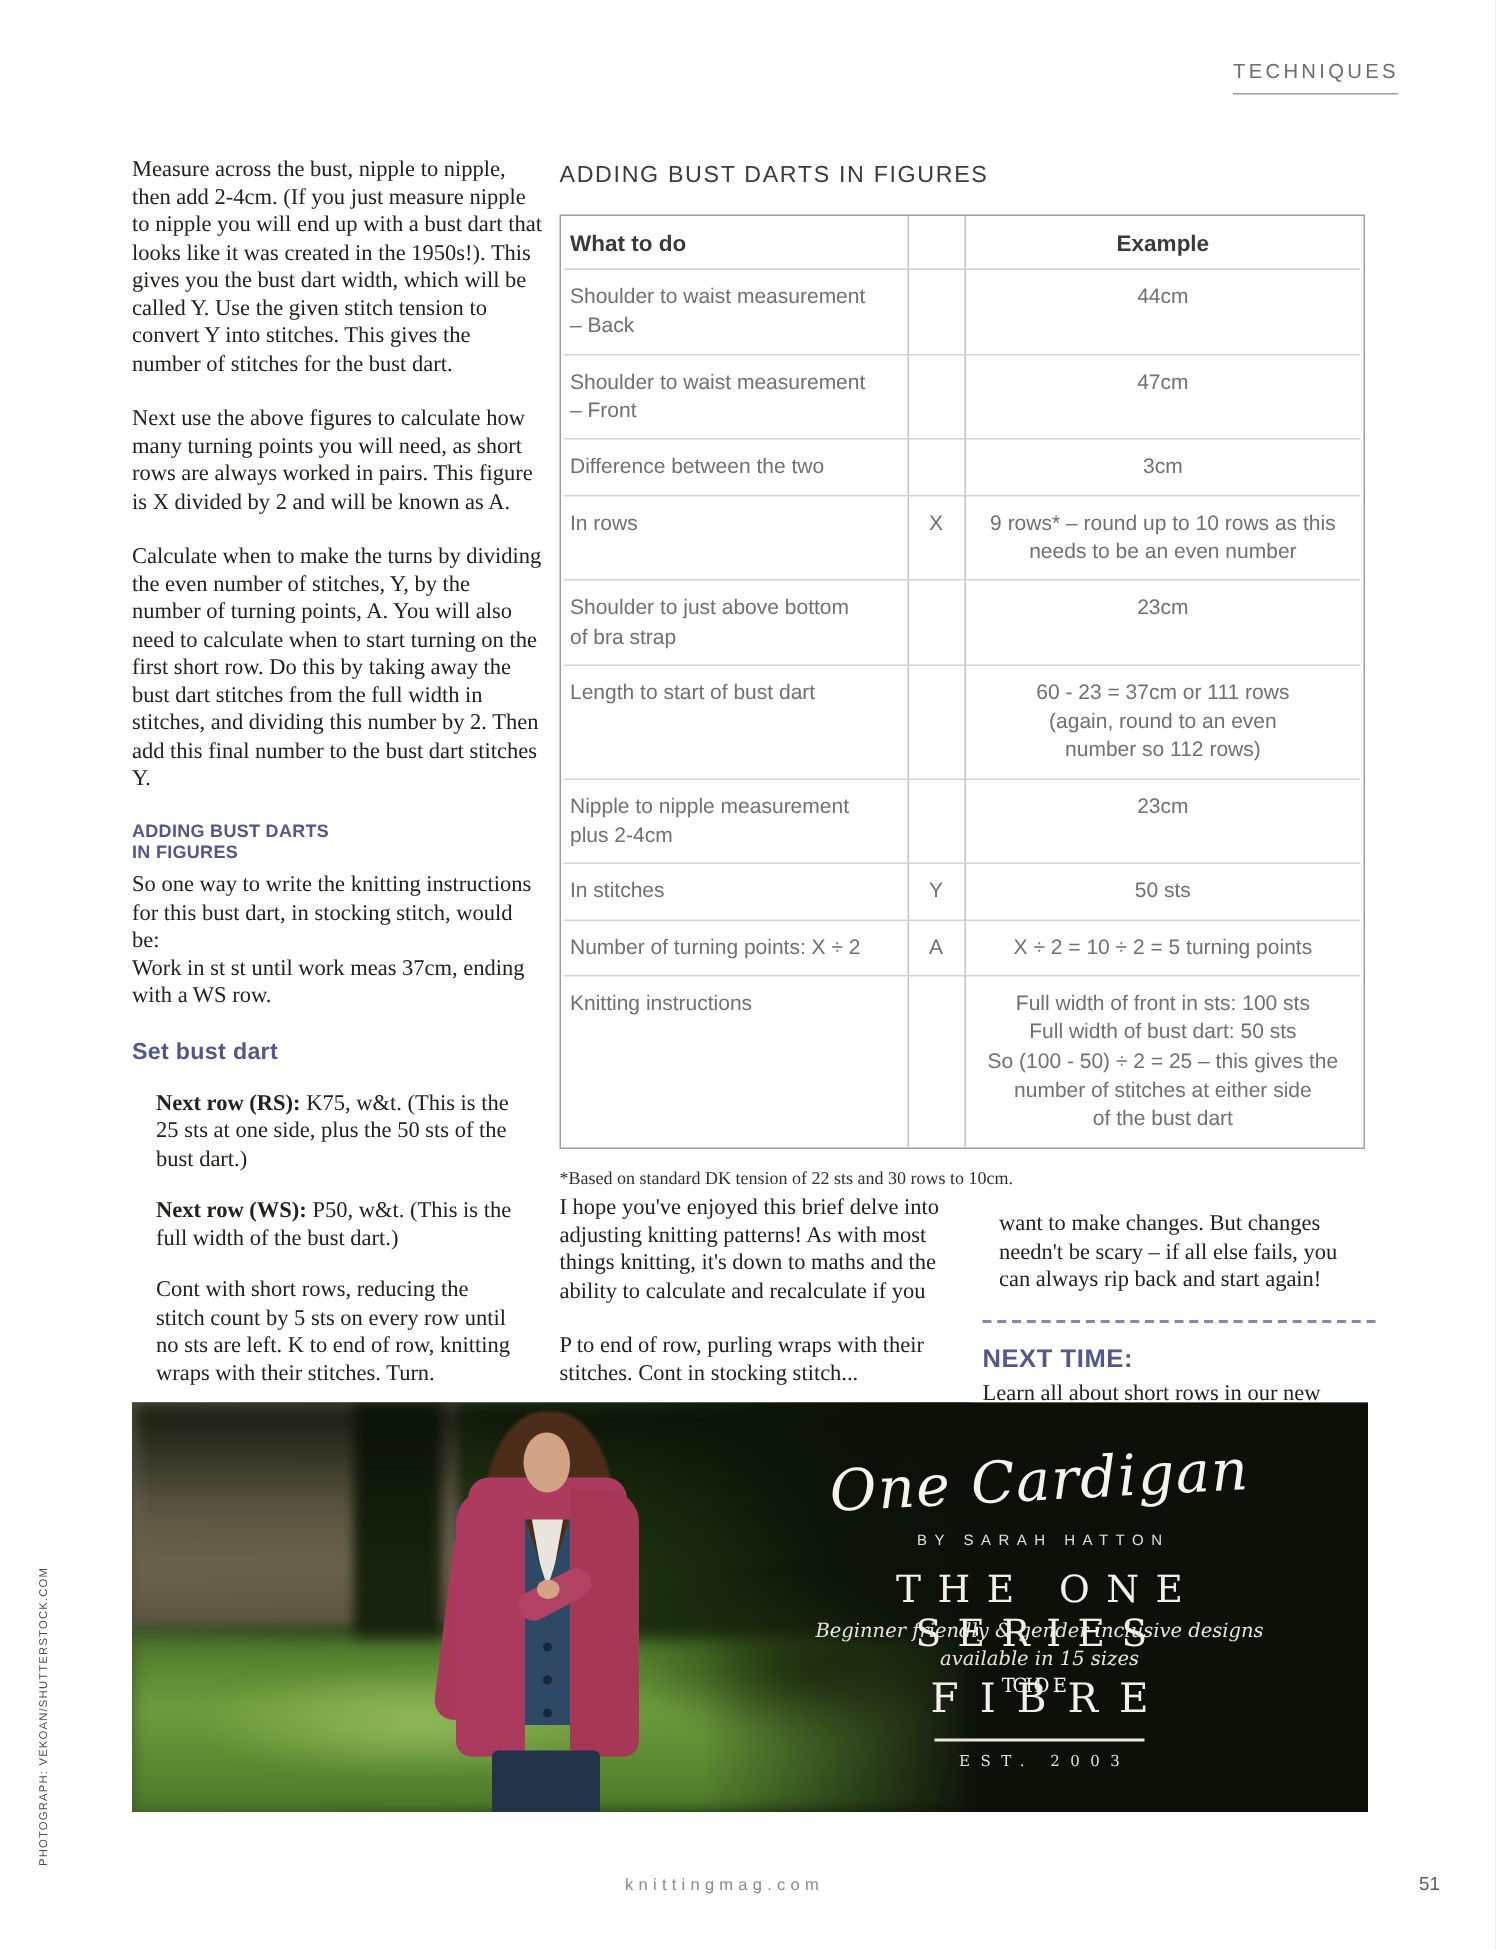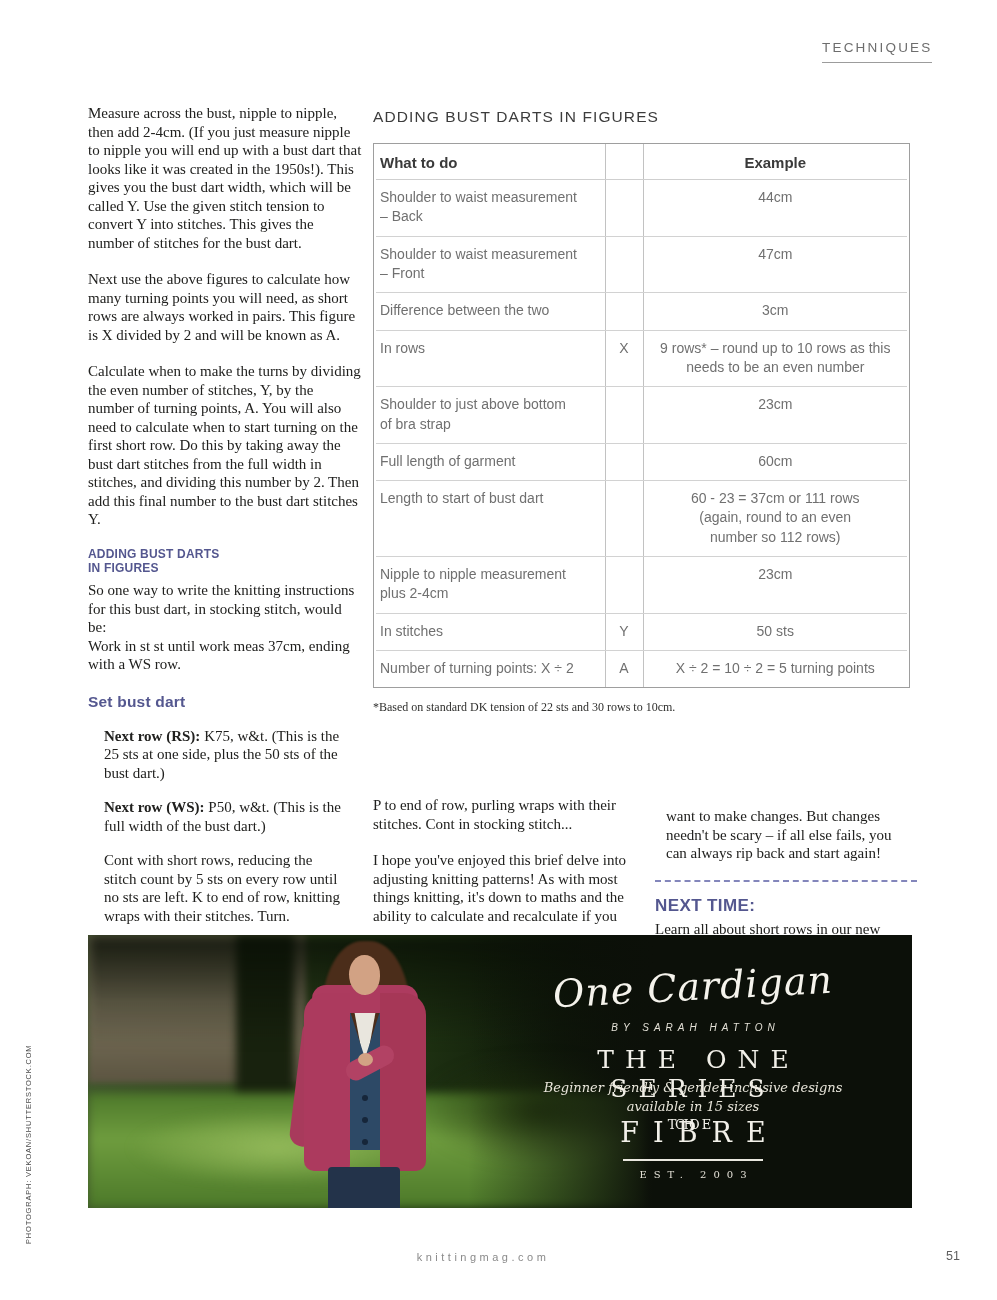--- a/index.html
+++ b/index.html
@@ -130,21 +130,21 @@
   .m-jeans { left:240px; top:232px; width:72px; height:41px; background:#23334a;
     border-radius:4px 4px 0 0; }
 
   
   .ad-text { left:455px; top:0; width:300px; height:273px; }
   .ad-text > * { position:absolute; left:0; width:100%; text-align:center;
     color:#f2f0e9; font-family:"DejaVu Serif", serif; }
   .ad-script { top:30px; font-style:italic; font-size:38px; letter-spacing:1px;
     color:#f5f3ec; transform:rotate(-3deg); }
   .ad-byline { top:87px; font-family:"Liberation Sans", sans-serif;
-    font-size:10px; letter-spacing:5px; text-indent:5px; color:#e3e0d6;font-style:italic; }
+    font-size:10px; letter-spacing:5px; text-indent:5px; color:#e3e0d6; }
   .ad-series { top:110px; font-size:25px; letter-spacing:11px; text-indent:11px; }
   .ad-tagline { top:144px; font-style:italic; font-size:13px; line-height:1.45;
     color:#e8e5da; white-space:pre-line; }
   .ad-brand { top:182px; display:flex; justify-content:center;
     align-items:baseline; gap:20px; }
   .ad-brand .b-the { font-size:13px; letter-spacing:7px; }
   .ad-brand .b-name { font-size:27px; letter-spacing:14px; text-indent:14px; }
   .ad-brand .b-co { font-size:13px; letter-spacing:4px; }
   .ad-rule { top:224px; left:80px; width:140px; height:1.5px; background:#e9e7df; }
   .ad-est { top:234px; font-size:10px; letter-spacing:7px; text-indent:7px; color:#e5e2d8; }
@@ -223,25 +223,20 @@
               <td class="cell-example">9 rows* – round up to 10 rows as this
 needs to be an even number</td>
             </tr>
             <tr>
               <td class="cell-what">Shoulder to just above bottom
 of bra strap</td>
               <td class="cell-variable"></td>
               <td class="cell-example">23cm</td>
             </tr>
             <tr>
-              <td class="cell-what">Full length of garment</td>
-              <td class="cell-variable"></td>
-              <td class="cell-example">60cm</td>
-            </tr>
-            <tr>
               <td class="cell-what">Length to start of bust dart</td>
               <td class="cell-variable"></td>
               <td class="cell-example">60 - 23 = 37cm or 111 rows
 (again, round to an even
 number so 112 rows)</td>
             </tr>
             <tr>
               <td class="cell-what">Nipple to nipple measurement
 plus 2-4cm</td>
               <td class="cell-variable"></td>
@@ -249,30 +244,39 @@
             </tr>
             <tr>
               <td class="cell-what">In stitches</td>
               <td class="cell-variable">Y</td>
               <td class="cell-example">50 sts</td>
             </tr>
             <tr>
               <td class="cell-what">Number of turning points: X ÷ 2</td>
               <td class="cell-variable">A</td>
               <td class="cell-example">X ÷ 2 = 10 ÷ 2 = 5 turning points</td>
+            </tr>
+            <tr>
+              <td class="cell-what">Knitting instructions</td>
+              <td class="cell-variable"></td>
+              <td class="cell-example">Full width of front in sts: 100 sts
+Full width of bust dart: 50 sts
+So (100 - 50) ÷ 2 = 25 – this gives the
+number of stitches at either side
+of the bust dart</td>
             </tr>
           </tbody>
       </table>
     </div>
     <div class="footnote">*Based on standard DK tension of 22 sts and 30 rows to 10cm.</div>
   </div>
 
   <div class="col-mid">
+      <p>I hope you've enjoyed this brief delve into adjusting knitting patterns! As with most things knitting, it's down to maths and the ability to calculate and recalculate if you</p>
       <p>P to end of row, purling wraps with their stitches. Cont in stocking stitch...</p>
-      <p>I hope you've enjoyed this brief delve into adjusting knitting patterns! As with most things knitting, it's down to maths and the ability to calculate and recalculate if you</p>
     </div>
 
   <div class="col-right">
     <p>want to make changes. But changes needn't be scary – if all else fails, you can always rip back and start again!</p>
     <hr class="dash-rule">
     <div class="next-time">NEXT TIME:</div>
     <div>Learn all about short rows in our new series</div>
   </div>
 
   <div class="banner">

